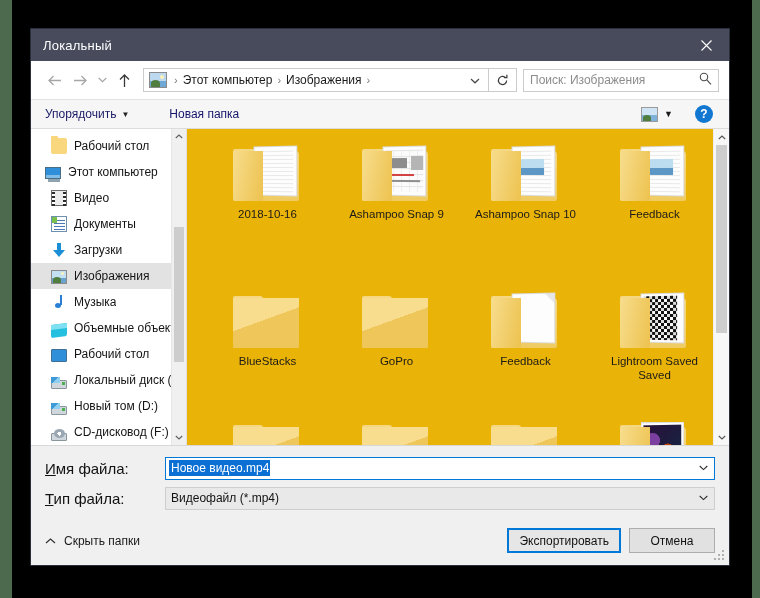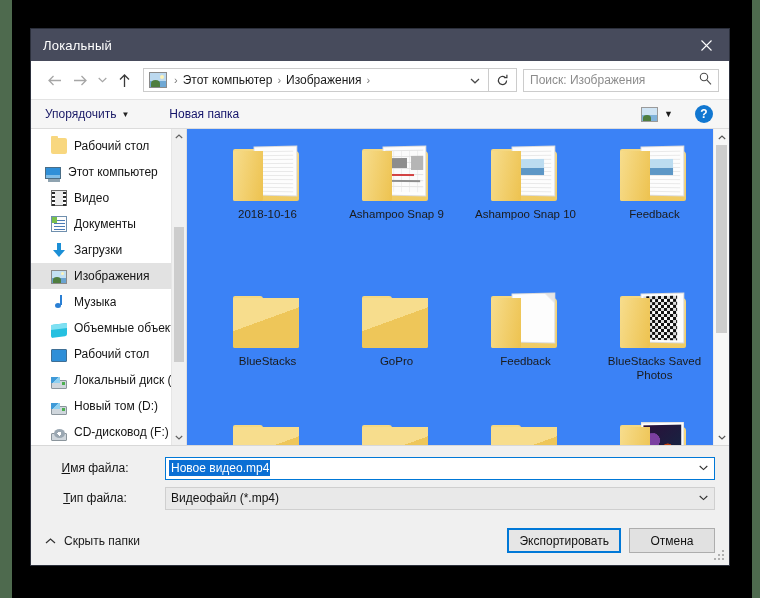--- a/index.html
+++ b/index.html
@@ -170,21 +170,21 @@
     height: 15px; display:flex; align-items:center; justify-content:center;
     color:#606060; font-size: 9px;
   }
   .side-scroll .arrow.bot { position:absolute; bottom:0; left:0; right:0; }
   .side-thumb {
     position: absolute; left: 2px; right: 2px; top: 98px; height: 135px; background: #cdcdcd;
   }
 
   .vdivider { width: 1px; background: #e0e0e0; flex: 0 0 1px; }
 
-  .content { flex: 1 1 auto; position: relative; background: #3b82f6; overflow: hidden; }
+  .content { flex: 1 1 auto; position: relative; background: #eab308; overflow: hidden; }
   .grid {
     display: grid; grid-template-columns: repeat(4, 1fr);
     padding: 6px 10px 0 16px; row-gap: 4px;
   }
   .cell { height: 143px; display: flex; flex-direction: column; align-items: center; padding-top: 8px; }
   .cell .fname {
     font-size: 11.5px; color: #1a1a1a; text-align: center; line-height: 14px;
     margin-top: 6px; max-width: 118px;
   }
 
@@ -265,22 +265,22 @@
     position:absolute; left:2px; right:2px; top:16px; height:188px; background:#cdcdcd;
   }
 
   
   .bottom {
     flex: 0 0 auto; background:#f0f0f0; border-top:1px solid #d8d8d8;
     padding: 10px 14px 0 14px;
   }
   .form-row { display:flex; align-items:center; height:24px; margin-bottom:6px; }
   .form-label {
-    width: 120px; flex:0 0 120px; text-align:center; padding-right:20px;
-    font-size:12px; color:#121212;
+    width: 120px; flex:0 0 120px; text-align:left; padding-right:20px;
+    font-size:15px; color:#121212;
   }
   .form-label u { text-decoration: underline; }
   .fname-field {
     flex:1 1 auto; height:23px; border:1px solid #0078d7; background:#fff;
     display:flex; align-items:center; padding-left:3px;
   }
   .fname-field .sel {
     background:#0b6fd4; color:#ffffff; font-size:12px; padding:1px 1px 1px 2px;
   }
   .ftype-field {
@@ -556,21 +556,21 @@
             </div>
             <div class="cell">
               <div class="folder">
                 <span class="tab"></span>
                 <span class="back"></span>
                 <span class="paper">
                   <span class="paper-qr"></span>
                 </span>
                 <span class="front"></span>
               </div>
-              <div class="fname">BlueStacks Saved Photos</div>
+              <div class="fname">Lightroom Saved Saved</div>
             </div>
           </div>
         <div class="row3">
           <div class="grid3" id="file-grid-partial">
               <div class="stub">
                 <div class="folder closed" style="margin-top: 8px;">
                   <span class="tab"></span>
                   <span class="back"></span>
                   <span class="front"></span>
                 </div>

